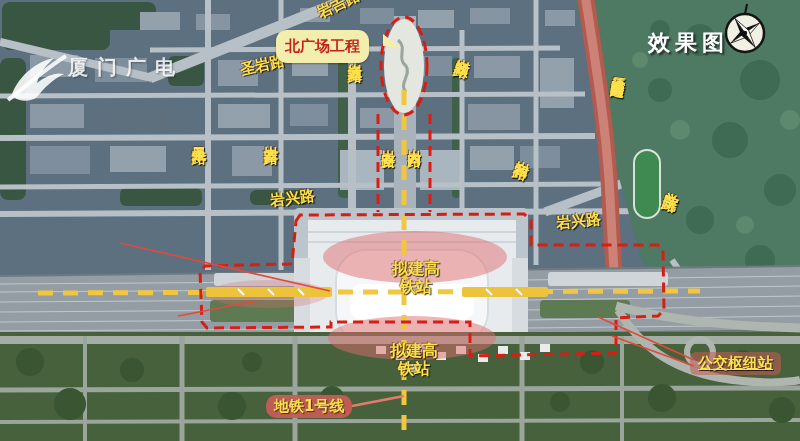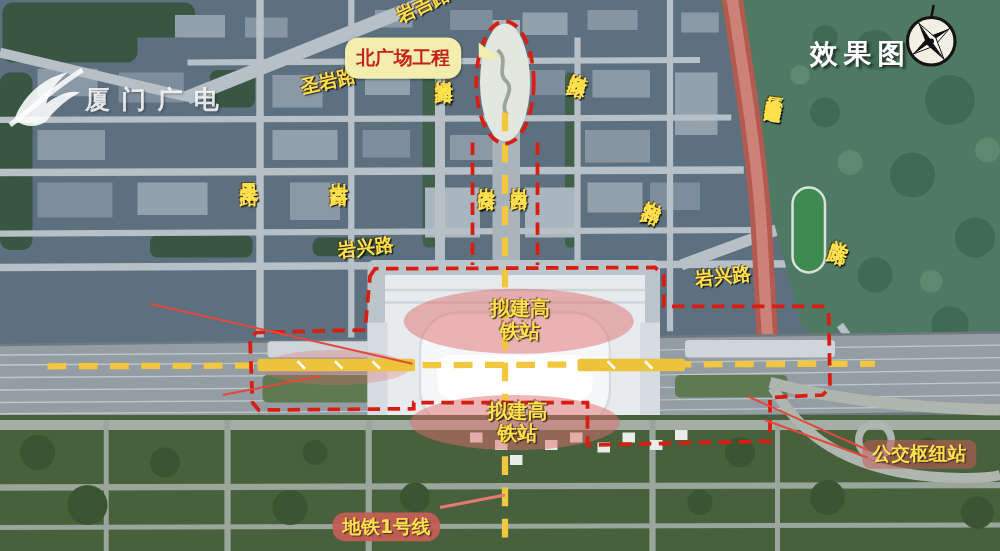--- a/index.html
+++ b/index.html
@@ -24,27 +24,28 @@
   .pink-box.translucent{background:rgba(198,92,86,.55);border-radius:6px;}
   .plaza-box{
     position:absolute;left:276px;top:30px;background:#f3edae;color:#c3231c;
     font-weight:bold;font-size:15px;padding:7px 9px;border-radius:11px;white-space:nowrap;
     box-shadow:0 1px 2px rgba(0,0,0,.35);
   }
   .station-label{
     position:absolute;color:#ffe14d;font-weight:bold;font-size:16px;line-height:1.15;
     text-align:center;word-break:break-all;
     text-shadow:-1px -1px 0 rgba(90,45,0,.5),1px 1px 1px rgba(0,0,0,.8);
+    margin-top:22px;
   }
   .page-title{
     position:absolute;left:648px;top:28px;color:#ffffff;font-weight:bold;font-size:22px;
     letter-spacing:5px;text-shadow:2px 2px 2px rgba(20,20,20,.75);white-space:nowrap;
   }
   .brand{
-    position:absolute;left:6px;top:54px;display:flex;align-items:center;
+    position:absolute;left:6px;top:54px;display:flex;align-items:flex-start;
     color:rgba(255,255,255,.85);
   }
   .brand-text{
     font-size:20px;font-weight:bold;letter-spacing:9px;white-space:nowrap;
     text-shadow:1px 1px 2px rgba(0,0,0,.35);
   }
   .compass{position:absolute;left:720px;top:2px;}
 </style>
 </head>
 <body>
@@ -284,22 +285,22 @@
   <div class="road-label vert" style="left:262px;top:134px;">岩吉路</div>
   <div class="road-label vert small" style="left:380px;top:139px;">岩安路</div>
   <div class="road-label vert small" style="left:406px;top:139px;">岩内路</div>
   <div class="road-label" style="left:270px;top:189px;transform:rotate(-7deg);">岩兴路</div>
   <div class="road-label vert" style="left:518px;top:150px;transform:rotate(18deg);">岩和路</div>
   <div class="road-label vert small" style="left:612px;top:66px;transform:rotate(8deg);letter-spacing:1px;">厦沙高速岩内隧道</div>
   <div class="road-label" style="left:556px;top:212px;transform:rotate(-6deg);">岩兴路</div>
   <div class="road-label vert" style="left:668px;top:182px;transform:rotate(20deg);">学院路</div>
 
   <div class="plaza-box">北广场工程</div>
-  <div class="pink-box" style="left:266px;top:410px;">地铁1号线</div>
-  <div class="pink-box translucent" style="left:690px;top:352px;">公交枢纽站</div>
+  <div class="pink-box" style="left:266px;top:395px;">地铁1号线</div>
+  <div class="pink-box translucent" style="left:690px;top:352px;text-decoration:underline;">公交枢纽站</div>
 
   <div class="station-label" style="left:387px;top:238px;width:58px;">拟建高铁站</div>
   <div class="station-label" style="left:386px;top:320px;width:56px;">拟建高铁站</div>
 
   <div class="page-title">效果图</div>
 
   <div class="brand">
     <svg width="62" height="50" viewBox="0 0 62 50">
       <path d="M6,40 C14,20 32,7 48,4 C38,13 33,20 31,29 C40,22 50,18 58,20 C46,26 38,34 31,43 C25,48 13,48 8,43 Z" fill="rgba(255,255,255,0.88)"></path>
       <path d="M2,46 C18,34 40,14 60,2" stroke="rgba(255,255,255,0.85)" stroke-width="4" fill="none"></path>

